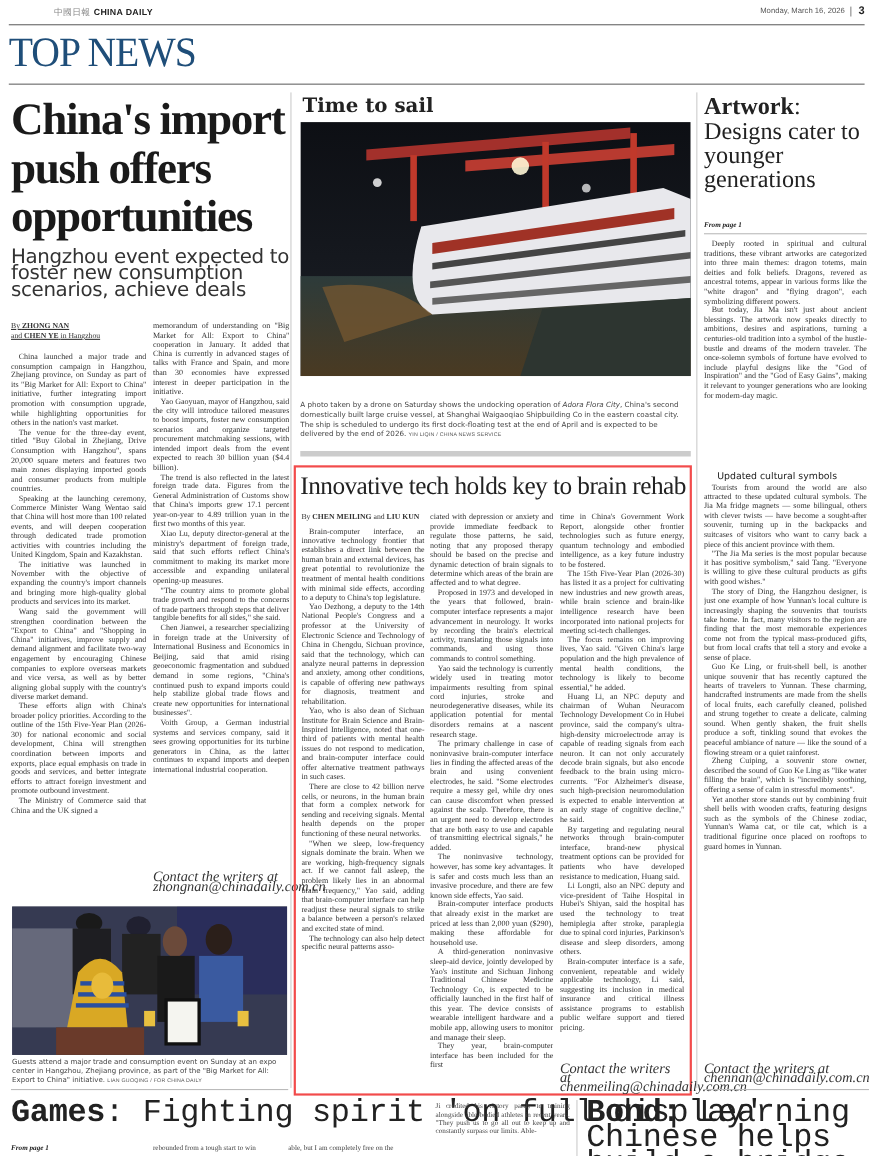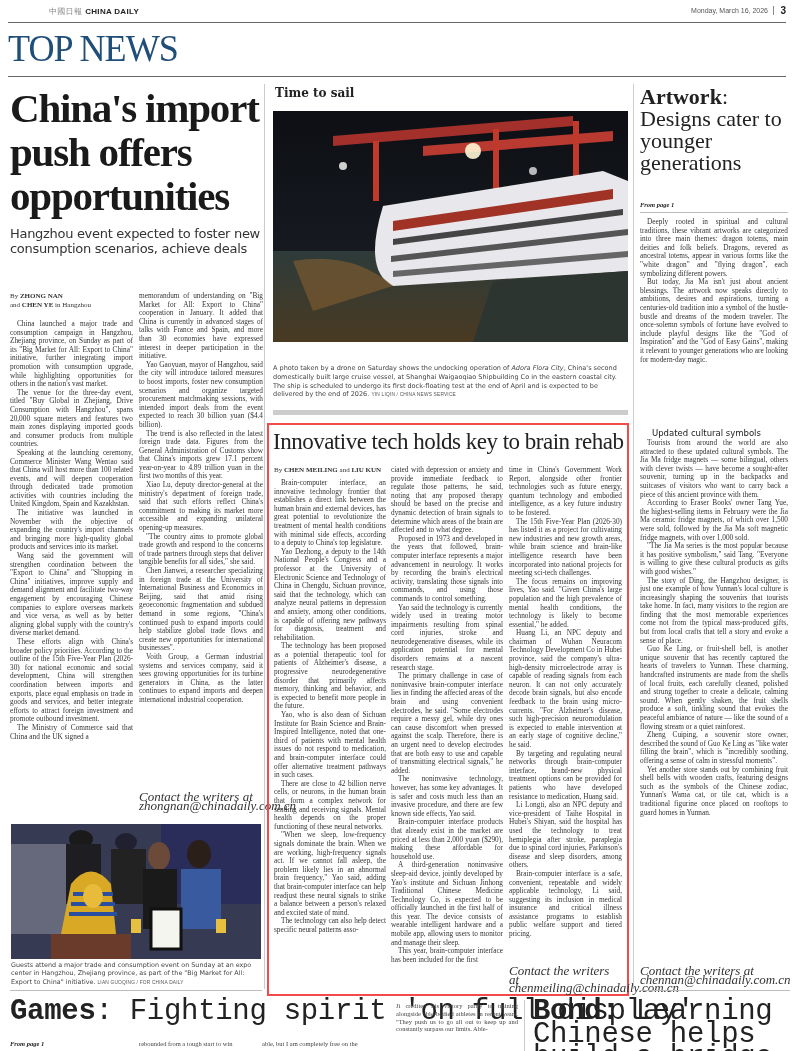--- a/index.html
+++ b/index.html
@@ -8,29 +8,29 @@
   .abs { position: absolute; }
   .masthead-logo { left: 8px; top: 6px; font-size: 8px; font-family: "Liberation Sans", sans-serif; font-weight: bold; color: #222; letter-spacing: 0.3px; margin-left: 41px; }
   .masthead-logo .cn { color: #888; font-weight: normal; margin-right: 3px; }
   .masthead-date { right: 26px; top: 7px; font-size: 7px; font-family: "Liberation Sans", sans-serif; color: #555; }
   .masthead-page { right: 8px; top: 5px; font-size: 10px; font-family: "Liberation Sans", sans-serif; font-weight: bold; color: #222; }
   .rule { background: #666; height: 1px; }
   .section-title { left: 8px; top: 26px; font-family: "Liberation Serif", serif; font-size: 38px; color: #1f4e79; letter-spacing: -1px; transform: scaleX(0.95); transform-origin: left; }
   .txt { font-family: "Liberation Serif", serif; font-size: 7.3px; line-height: 8.6px; color: #333; text-align: justify; }
   .txt p { text-indent: 7px; }
   .headline-main { left: 10px; top: 86px; width: 250px; font-family: "Liberation Serif", serif; font-weight: bold; font-size: 41px; line-height: 44px; color: #1a1a1a; letter-spacing: -1.2px; }
-  .dek { left: 10px; top: 226px; width: 260px; font-family: "DejaVu Sans", sans-serif; font-size: 13px; line-height: 15px; color: #333; letter-spacing: -0.3px; }
+  .dek { left: 10px; top: 226px; width: 260px; font-family: "DejaVu Sans", sans-serif; font-size: 18px; line-height: 15px; color: #333; letter-spacing: -0.3px; }
   .byline { font-family: "Liberation Serif", serif; font-size: 7px; color: #333; }
   .byline b { font-weight: bold; }
   .contact { font-family: "Liberation Serif", serif; font-style: italic; font-size: 13px; line-height: 8.6px; color: #333; }
   .vline { background: #ccc; width: 1px; }
   .photo { overflow: hidden; }
   .caption { font-family: "DejaVu Sans", sans-serif; font-size: 6.4px; line-height: 8.3px; color: #444; }
   .credit { font-family: "Liberation Sans", sans-serif; font-size: 4.8px; color: #555; letter-spacing: 0.2px; }
-  .time-to-sail { left: 275px; top: 86px; font-family: "DejaVu Serif", serif; font-weight: bold; font-size: 12px; color: #222; }
+  .time-to-sail { left: 275px; top: 86px; font-family: "DejaVu Serif", serif; font-weight: bold; font-size: 18px; color: #222; }
   .redbox { left: 267px; top: 423px; width: 362px; height: 573px; border: 2px solid #f24b4b; }
   .brain-headline { left: 273px; top: 429px; font-family: "Liberation Serif", serif; font-size: 23px; color: #222; letter-spacing: -0.5px; white-space: nowrap; }
   .artwork-head { left: 640px; top: 86px; width: 150px; font-family: "Liberation Serif", serif; font-size: 22px; line-height: 22px; color: #222; }
   .artwork-head b { font-weight: bold; }
   .subhead { font-family: "DejaVu Sans", sans-serif; font-weight: normal; font-size: 8.5px; color: #222; margin-left: 12px; }
   .frompage { font-family: "Liberation Serif", serif; font-weight: bold; font-style: italic; font-size: 6.5px; color: #222; }
   .bottom-head { font-family: Liberation Mono, monospace; font-size: 29px; line-height: 23px; color: #222; white-space: nowrap; letter-spacing: -0.3px; }
   .bottom-head b { font-weight: bold; }
   .graybar { background: #ccc; height: 5px; }
   .small-txt { font-family: "Liberation Serif", serif; font-size: 6.5px; line-height: 7.8px; color: #444; }
@@ -41,21 +41,21 @@
 <div class="abs masthead-logo"><span class="cn">中國日報</span><span>CHINA DAILY</span></div>
 <div class="abs masthead-date">Monday, March 16, 2026</div>
 <div class="abs" style="right:20px;top:6px;width:1px;height:9px;background:#888;"></div>
 <div class="abs masthead-page">3</div>
 <div class="abs rule" style="left:8px;top:22px;width:778px;"></div>
 <div class="abs section-title">TOP NEWS</div>
 <div class="abs rule" style="left:8px;top:76px;width:778px;"></div>
 
 <div class="abs headline-main">China's import push offers opportunities</div>
 <div class="abs dek">Hangzhou event expected to foster new consumption scenarios, achieve deals</div>
-<div class="abs byline" style="left:10px;top:292px;width:125px;line-height:9px;">
+<div class="abs byline" style="left:10px;top:292px;width:125px;line-height:9px;text-decoration:underline;">
   <span>By</span> <b>ZHONG NAN</b><br>
   <span>and</span> <b>CHEN YE</b> <span>in Hangzhou</span>
 </div>
 <div class="abs txt" id="lead-col1" style="left:10px;top:320px;width:123px;height:495px;overflow:hidden;">
     <p>China launched a major trade and consumption campaign in Hangzhou, Zhejiang province, on Sunday as part of its "Big Market for All: Export to China" initiative, further integrating import promotion with consumption upgrade, while highlighting opportunities for others in the nation's vast market.</p>
     <p>The venue for the three-day event, titled "Buy Global in Zhejiang, Drive Consumption with Hangzhou", spans 20,000 square meters and features two main zones displaying imported goods and consumer products from multiple countries.</p>
     <p>Speaking at the launching ceremony, Commerce Minister Wang Wentao said that China will host more than 100 related events, and will deepen cooperation through dedicated trade promotion activities with countries including the United Kingdom, Spain and Kazakhstan.</p>
     <p>The initiative was launched in November with the objective of expanding the country's import channels and bringing more high-quality global products and services into its market.</p>
     <p>Wang said the government will strengthen coordination between the "Export to China" and "Shopping in China" initiatives, improve supply and demand alignment and facilitate two-way engagement by encouraging Chinese companies to explore overseas markets and vice versa, as well as by better aligning global supply with the country's diverse market demand.</p>
     <p>These efforts align with China's broader policy priorities. According to the outline of the 15th Five-Year Plan (2026-30) for national economic and social development, China will strengthen coordination between imports and exports, place equal emphasis on trade in goods and services, and better integrate efforts to attract foreign investment and promote outbound investment.</p>
@@ -144,35 +144,34 @@
 <div class="abs graybar" style="left:273px;top:410px;width:355px;"></div>
 
 <div class="abs redbox"></div>
 <div class="abs brain-headline">Innovative tech holds key to brain rehab</div>
 <div class="abs byline" style="left:274px;top:466px;">
   <span>By</span> <b>CHEN MEILING</b> <span>and</span> <b>LIU KUN</b>
 </div>
 <div class="abs txt" id="brain-col1" style="left:274px;top:479px;width:112px;height:508px;overflow:hidden;">
     <p>Brain-computer interface, an innovative technology frontier that establishes a direct link between the human brain and external devices, has great potential to revolutionize the treatment of mental health conditions with minimal side effects, according to a deputy to China's top legislature.</p>
     <p>Yao Dezhong, a deputy to the 14th National People's Congress and a professor at the University of Electronic Science and Technology of China in Chengdu, Sichuan province, said that the technology, which can analyze neural patterns in depression and anxiety, among other conditions, is capable of offering new pathways for diagnosis, treatment and rehabilitation.</p>
-    <p>The technology has been proposed as a potential therapeutic tool for patients of Alzheimer's disease, a progressive neurodegenerative disorder that primarily affects memory, thinking and behavior, and is expected to benefit more people in the future.</p>
     <p>Yao, who is also dean of Sichuan Institute for Brain Science and Brain-Inspired Intelligence, noted that one-third of patients with mental health issues do not respond to medication, and brain-computer interface could offer alternative treatment pathways in such cases.</p>
     <p>There are close to 42 billion nerve cells, or neurons, in the human brain that form a complex network for sending and receiving signals. Mental health depends on the proper functioning of these neural networks.</p>
     <p>"When we sleep, low-frequency signals dominate the brain. When we are working, high-frequency signals act. If we cannot fall asleep, the problem likely lies in an abnormal brain frequency," Yao said, adding that brain-computer interface can help readjust these neural signals to strike a balance between a person's relaxed and excited state of mind.</p>
     <p>The technology can also help detect specific neural patterns asso-</p>
   </div>
 <div class="abs txt" id="brain-col2" style="left:391px;top:466px;width:112px;height:521px;overflow:hidden;">
     <p style="text-indent: 0px;">ciated with depression or anxiety and provide immediate feedback to regulate those patterns, he said, noting that any proposed therapy should be based on the precise and dynamic detection of brain signals to determine which areas of the brain are affected and to what degree.</p>
     <p>Proposed in 1973 and developed in the years that followed, brain-computer interface represents a major advancement in neurology. It works by recording the brain's electrical activity, translating those signals into commands, and using those commands to control something.</p>
     <p>Yao said the technology is currently widely used in treating motor impairments resulting from spinal cord injuries, stroke and neurodegenerative diseases, while its application potential for mental disorders remains at a nascent research stage.</p>
     <p>The primary challenge in case of noninvasive brain-computer interface lies in finding the affected areas of the brain and using convenient electrodes, he said. "Some electrodes require a messy gel, while dry ones can cause discomfort when pressed against the scalp. Therefore, there is an urgent need to develop electrodes that are both easy to use and capable of transmitting electrical signals," he added.</p>
     <p>The noninvasive technology, however, has some key advantages. It is safer and costs much less than an invasive procedure, and there are few known side effects, Yao said.</p>
     <p>Brain-computer interface products that already exist in the market are priced at less than 2,000 yuan ($290), making these affordable for household use.</p>
     <p>A third-generation noninvasive sleep-aid device, jointly developed by Yao's institute and Sichuan Jinhong Traditional Chinese Medicine Technology Co, is expected to be officially launched in the first half of this year. The device consists of wearable intelligent hardware and a mobile app, allowing users to monitor and manage their sleep.</p>
-    <p>This year, brain-computer interface has been included for the first</p>
+    <p>They year, brain-computer interface has been included for the first</p>
   </div>
 <div class="abs txt" id="brain-col3" style="left:509px;top:466px;width:113px;height:496px;overflow:hidden;">
     <p style="text-indent: 0px;">time in China's Government Work Report, alongside other frontier technologies such as future energy, quantum technology and embodied intelligence, as a key future industry to be fostered.</p>
     <p>The 15th Five-Year Plan (2026-30) has listed it as a project for cultivating new industries and new growth areas, while brain science and brain-like intelligence research have been incorporated into national projects for meeting sci-tech challenges.</p>
     <p>The focus remains on improving lives, Yao said. "Given China's large population and the high prevalence of mental health conditions, the technology is likely to become essential," he added.</p>
     <p>Huang Li, an NPC deputy and chairman of Wuhan Neuracom Technology Development Co in Hubei province, said the company's ultra-high-density microelectrode array is capable of reading signals from each neuron. It can not only accurately decode brain signals, but also encode feedback to the brain using micro-currents. "For Alzheimer's disease, such high-precision neuromodulation is expected to enable intervention at an early stage of cognitive decline," he said.</p>
     <p>By targeting and regulating neural networks through brain-computer interface, brand-new physical treatment options can be provided for patients who have developed resistance to medication, Huang said.</p>
     <p>Li Longti, also an NPC deputy and vice-president of Taihe Hospital in Hubei's Shiyan, said the hospital has used the technology to treat hemiplegia after stroke, paraplegia due to spinal cord injuries, Parkinson's disease and sleep disorders, among others.</p>
     <p>Brain-computer interface is a safe, convenient, repeatable and widely applicable technology, Li said, suggesting its inclusion in medical insurance and critical illness assistance programs to establish public welfare support and tiered pricing.</p>
   </div>
@@ -186,21 +185,20 @@
 <div class="abs artwork-head"><b>Artwork</b><span>:</span><br><span>Designs cater to younger generations</span></div>
 <div class="abs frompage" style="left:640px;top:201px;">From page 1</div>
 <div class="abs rule" style="left:640px;top:212px;width:148px;background:#bbb;"></div>
 <div class="abs txt" id="art-a" style="left:640px;top:218px;width:148px;">
     <p>Deeply rooted in spiritual and cultural traditions, these vibrant artworks are categorized into three main themes: dragon totems, main deities and folk beliefs. Dragons, revered as ancestral totems, appear in various forms like the "white dragon" and "flying dragon", each symbolizing different powers.</p>
     <p>But today, Jia Ma isn't just about ancient blessings. The artwork now speaks directly to ambitions, desires and aspirations, turning a centuries-old tradition into a symbol of the hustle-bustle and dreams of the modern traveler. The once-solemn symbols of fortune have evolved to include playful designs like the "God of Inspiration" and the "God of Easy Gains", making it relevant to younger generations who are looking for modern-day magic.</p>
   </div>
 <div class="abs subhead" style="left:640px;top:428px;">Updated cultural symbols</div>
 <div class="abs txt" id="art-b" style="left:640px;top:439px;width:148px;height:510px;overflow:hidden;">
     <p>Tourists from around the world are also attracted to these updated cultural symbols. The Jia Ma fridge magnets — some bilingual, others with clever twists — have become a sought-after souvenir, turning up in the backpacks and suitcases of visitors who want to carry back a piece of this ancient province with them.</p>
-    <p>According to Eraser Books' owner Tang Yue, the highest-selling items in February were the Jia Ma ceramic fridge magnets, of which over 1,500 were sold, followed by the Jia Ma soft magnetic fridge magnets, with over 1,000 sold.</p>
     <p>"The Jia Ma series is the most popular because it has positive symbolism," said Tang. "Everyone is willing to give these cultural products as gifts with good wishes."</p>
     <p>The story of Ding, the Hangzhou designer, is just one example of how Yunnan's local culture is increasingly shaping the souvenirs that tourists take home. In fact, many visitors to the region are finding that the most memorable experiences come not from the typical mass-produced gifts, but from local crafts that tell a story and evoke a sense of place.</p>
     <p>Guo Ke Ling, or fruit-shell bell, is another unique souvenir that has recently captured the hearts of travelers to Yunnan. These charming, handcrafted instruments are made from the shells of local fruits, each carefully cleaned, polished and strung together to create a delicate, calming sound. When gently shaken, the fruit shells produce a soft, tinkling sound that evokes the peaceful ambiance of nature — like the sound of a flowing stream or a quiet rainforest.</p>
     <p>Zheng Cuiping, a souvenir store owner, described the sound of Guo Ke Ling as "like water filling the brain", which is "incredibly soothing, offering a sense of calm in stressful moments".</p>
     <p>Yet another store stands out by combining fruit shell bells with wooden crafts, featuring designs such as the symbols of the Chinese zodiac, Yunnan's Wama cat, or tile cat, which is a traditional figurine once placed on rooftops to guard homes in Yunnan.</p>
   </div>
 <div class="abs contact" style="left:640px;top:967px;width:148px;">
   <div>Contact the writers at</div>
   <div>chennan@chinadaily.com.cn</div>
 </div>

